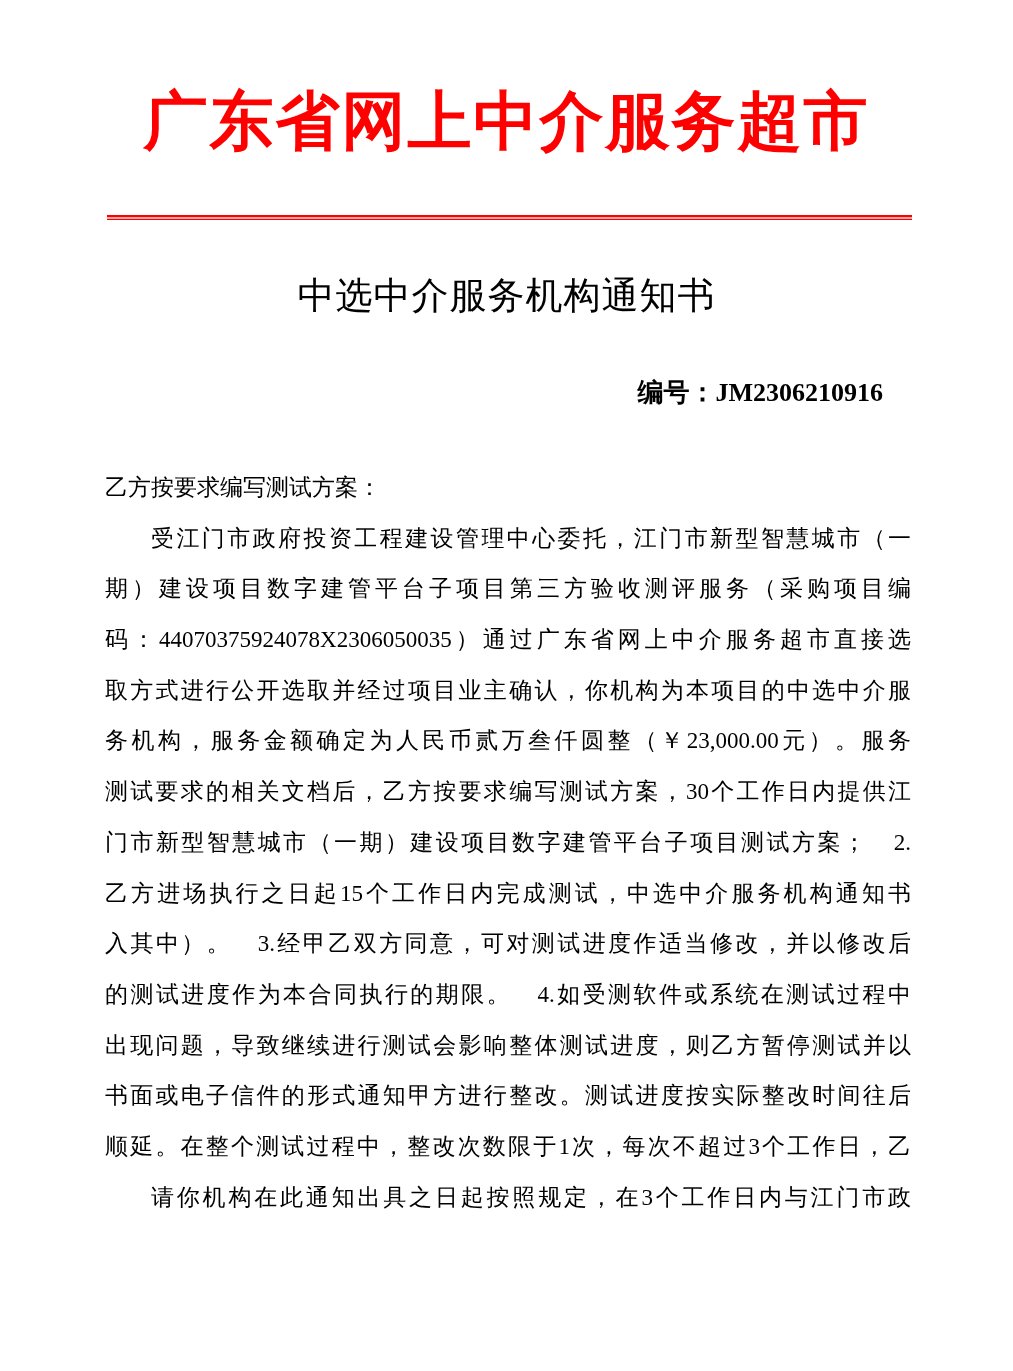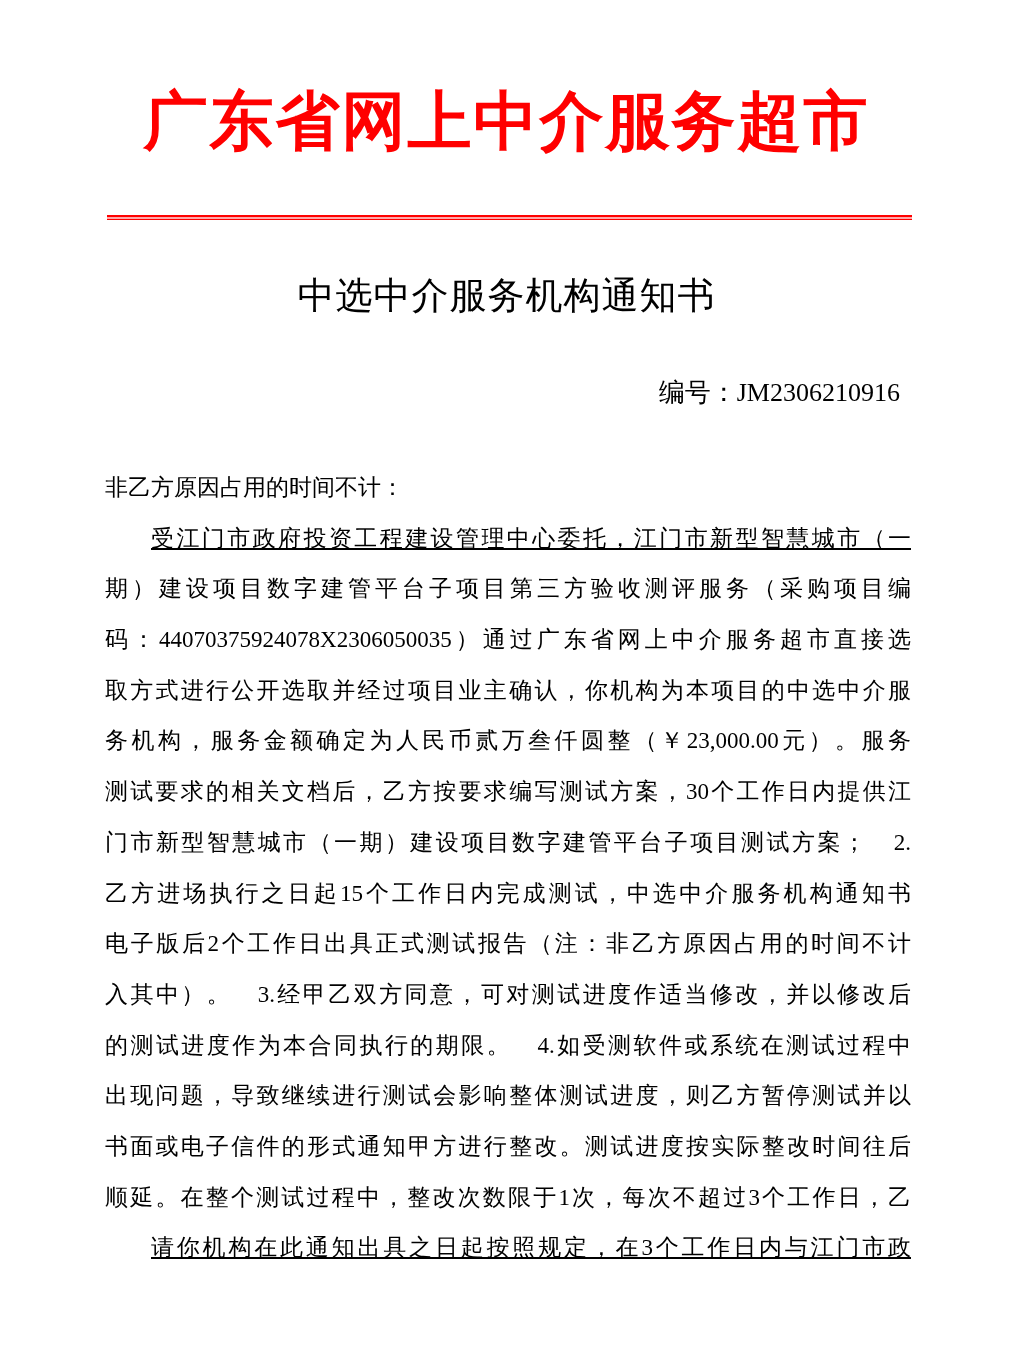--- a/index.html
+++ b/index.html
@@ -48,24 +48,25 @@
     font-size: 37px;
     font-weight: normal;
     letter-spacing: 1px;
     line-height: 56px;
     margin: 0;
     white-space: nowrap;
   }
   .ref-number {
     position: absolute;
     top: 376px;
-    right: 113px;
+    right: 130px;
     font-size: 26px;
     line-height: 34px;
     white-space: nowrap;
+    font-weight: bold;
   }
   .doc-body {
     position: absolute;
     top: 463px;
     left: 105px;
     width: 806px;
     font-size: 23px;
   }
   .line {
     height: 50.7px;
@@ -74,47 +75,45 @@
     text-align: justify;
     text-align-last: justify;
     -moz-text-align-last: justify;
   }
   .line.short {
     text-align-last: left;
     -moz-text-align-last: left;
   }
   .line.indent {
     text-indent: 2em;
-    text-decoration: underline;
   }
 </style>
 </head>
 <body>
 
 <div class="page">
 
   <div class="site-title">广东省网上中介服务超市</div>
 
   <div class="red-rule"></div>
 
   <h1 class="doc-title">中选中介服务机构通知书</h1>
 
   <div class="ref-number">编号：JM2306210916</div>
 
   <div class="doc-body">
-    <div class="line short">非乙方原因占用的时间不计：</div>
+    <div class="line short">乙方按要求编写测试方案：</div>
     <div class="line indent">受江门市政府投资工程建设管理中心委托，江门市新型智慧城市（一</div>
     <div class="line">期）建设项目数字建管平台子项目第三方验收测评服务（采购项目编</div>
     <div class="line">码：44070375924078X2306050035）通过广东省网上中介服务超市直接选</div>
     <div class="line">取方式进行公开选取并经过项目业主确认，你机构为本项目的中选中介服</div>
     <div class="line">务机构，服务金额确定为人民币贰万叁仟圆整（￥23,000.00元）。服务</div>
     <div class="line">测试要求的相关文档后，乙方按要求编写测试方案，30个工作日内提供江</div>
     <div class="line">门市新型智慧城市（一期）建设项目数字建管平台子项目测试方案；　2.</div>
     <div class="line">乙方进场执行之日起15个工作日内完成测试，中选中介服务机构通知书</div>
-    <div class="line">电子版后2个工作日出具正式测试报告（注：非乙方原因占用的时间不计</div>
     <div class="line">入其中）。　3.经甲乙双方同意，可对测试进度作适当修改，并以修改后</div>
     <div class="line">的测试进度作为本合同执行的期限。　4.如受测软件或系统在测试过程中</div>
     <div class="line">出现问题，导致继续进行测试会影响整体测试进度，则乙方暂停测试并以</div>
     <div class="line">书面或电子信件的形式通知甲方进行整改。测试进度按实际整改时间往后</div>
     <div class="line">顺延。在整个测试过程中，整改次数限于1次，每次不超过3个工作日，乙</div>
     <div class="line indent">请你机构在此通知出具之日起按照规定，在3个工作日内与江门市政</div>
   </div>
 
 </div>
 

